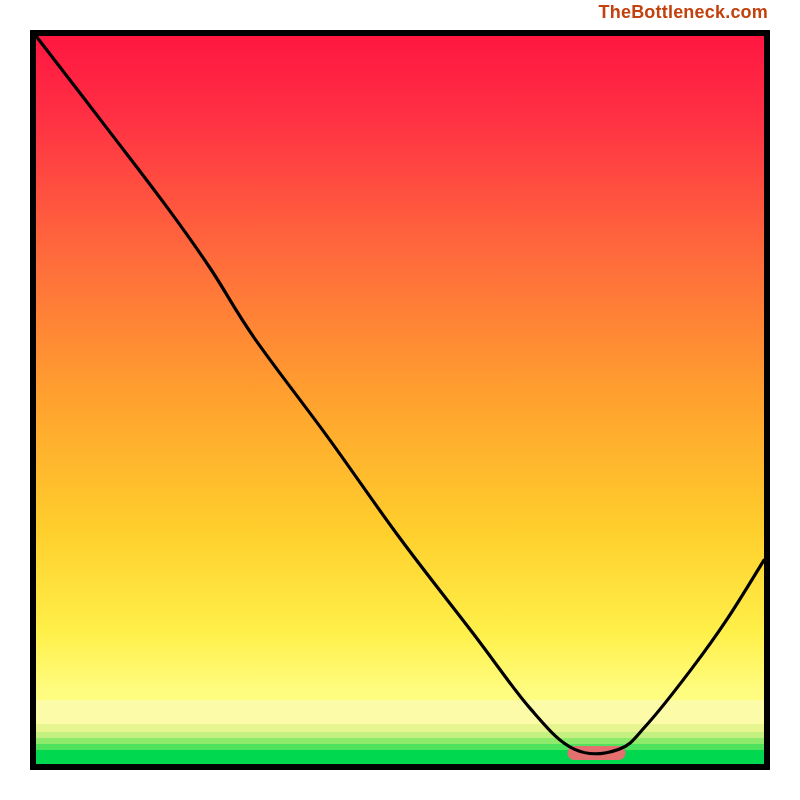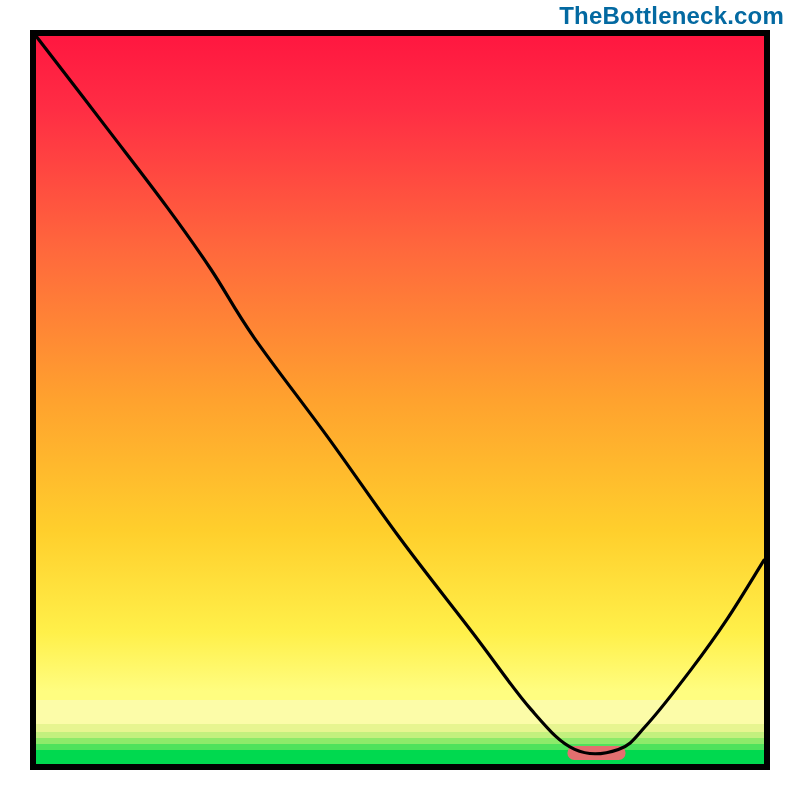--- a/index.html
+++ b/index.html
@@ -11,24 +11,24 @@
     font-family: Arial, Helvetica, sans-serif;
   }
   .container {
     position: relative;
     width: 800px;
     height: 800px;
   }
   .watermark {
     position: absolute;
     top: 2px;
-    right: 16px;
-    font-size: 24px;
+    right: 32px;
+    font-size: 18px;
     font-weight: bold;
-    color: #0369a1;
+    color: #c2410c;
     letter-spacing: 0.2px;
   }
   .plot-frame {
     position: absolute;
     left: 30px;
     top: 30px;
     width: 740px;
     height: 740px;
   }
   svg.chart {

